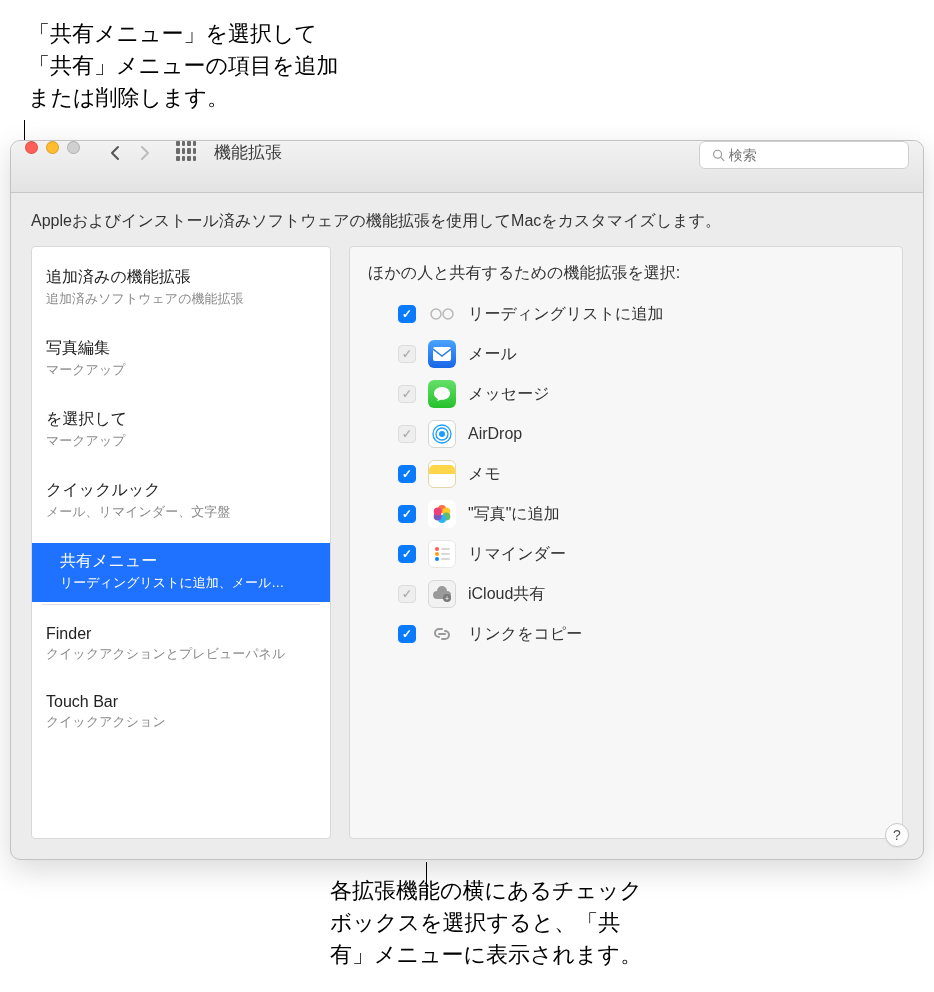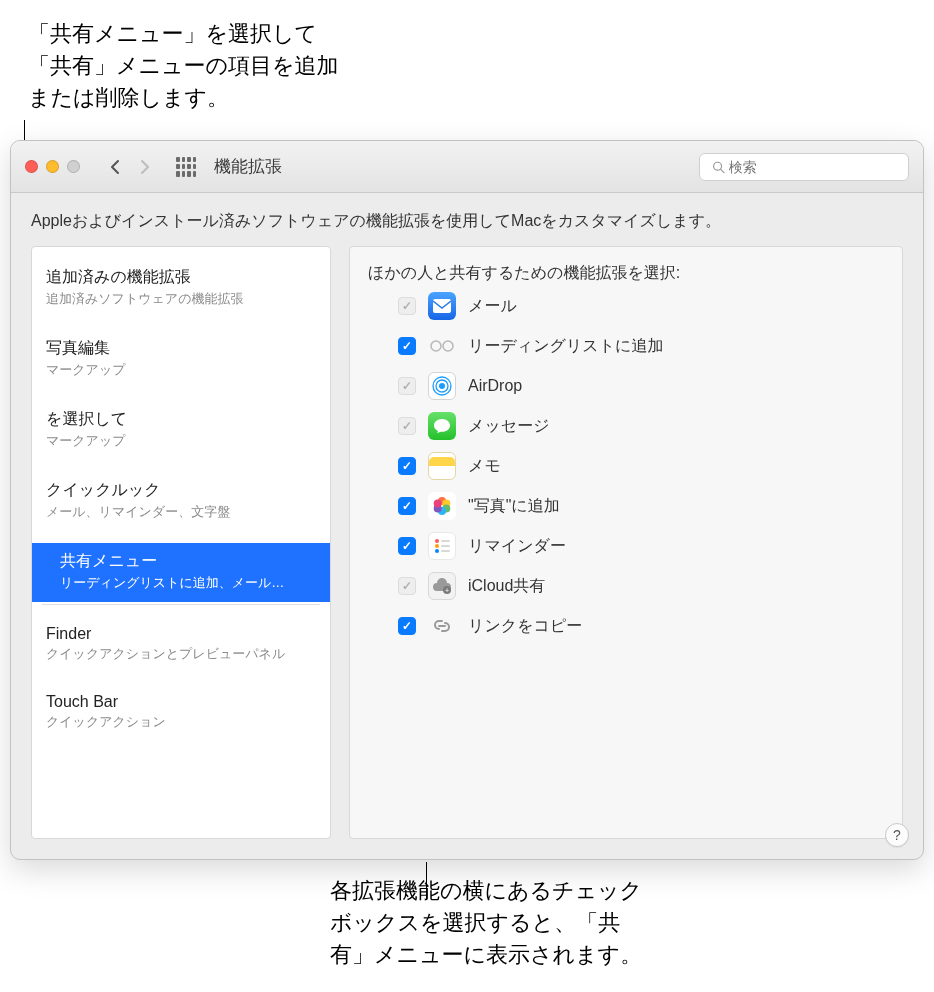--- a/index.html
+++ b/index.html
@@ -41,21 +41,21 @@
     flex-direction: column;
     overflow: hidden;
   }
 
   
   .titlebar {
     height: 52px;
     background: linear-gradient(#f2f2f2,#e3e3e3);
     border-bottom: 1px solid #c8c8c8;
     display: flex;
-    align-items: center;
+    align-items: flex-start;
     padding: 0 14px;
     gap: 10px;
   }
   .traffic { display: flex; gap: 8px; margin-right: 10px; }
   .tl-btn {
     width: 13px; height: 13px; border-radius: 50%;
     border: 0.5px solid rgba(0,0,0,.15);
   }
   .tl-close { background: #ff5f57; }
   .tl-min   { background: #febc2e; }
@@ -150,21 +150,21 @@
   
   .detail {
     flex: 1;
     background: #f7f7f7;
     border: 1px solid #d8d8d8;
     border-radius: 4px;
     padding: 16px 18px;
   }
   .detail-title {
     font-size: 16px;
-    margin-bottom: 8px;
+    margin-bottom: 16px;
     color: #333;
   }
   .ext-list {
     display: flex;
     flex-direction: column;
     gap: 12px;
     padding-left: 30px;
   }
   .ext-row {
     display: flex;
@@ -313,58 +313,58 @@
           <div class="sb-item">
             <div class="sb-title">Touch Bar</div>
             <div class="sb-sub">クイックアクション</div>
           </div>
         </div>
 
       <div class="detail">
         <div class="detail-title">ほかの人と共有するための機能拡張を選択:</div>
         <div class="ext-list" id="ext-list">
             <div class="ext-row">
+              <div class="chk checked"></div>
+              <div class="app-icon ic-reading">
+                <svg width="24" height="14" viewBox="0 0 24 14">
+                  <circle cx="6" cy="7" r="5" stroke="#b8b8b8" stroke-width="1.5" fill="none"></circle>
+                  <circle cx="18" cy="7" r="5" stroke="#b8b8b8" stroke-width="1.5" fill="none"></circle>
+                </svg>
+              </div>
+              <div class="ext-label">リーディングリストに追加</div>
+            </div>
+            <div class="ext-row">
               <div class="chk locked"></div>
               <div class="app-icon ic-mail">
                 <svg width="18" height="14" viewBox="0 0 18 14">
                   <rect x="0" y="0" width="18" height="14" rx="2" fill="#fff"></rect>
                   <path d="M0 2 L9 9 L18 2" stroke="#2a7de8" stroke-width="1.4" fill="none"></path>
                 </svg>
               </div>
               <div class="ext-label">メール</div>
             </div>
             <div class="ext-row">
-              <div class="chk checked"></div>
-              <div class="app-icon ic-reading">
-                <svg width="24" height="14" viewBox="0 0 24 14">
-                  <circle cx="6" cy="7" r="5" stroke="#b8b8b8" stroke-width="1.5" fill="none"></circle>
-                  <circle cx="18" cy="7" r="5" stroke="#b8b8b8" stroke-width="1.5" fill="none"></circle>
-                </svg>
-              </div>
-              <div class="ext-label">リーディングリストに追加</div>
+              <div class="chk locked"></div>
+              <div class="app-icon ic-msg">
+                <svg width="18" height="16" viewBox="0 0 18 16">
+                  <path d="M9 1 C4 1 1 4 1 7.5 C1 10 2.6 12 5 13 L4 15 L8 13.7 C8.3 13.7 8.7 13.8 9 13.8 C14 13.8 17 11 17 7.5 C17 4 14 1 9 1 Z" fill="#fff"></path>
+                </svg>
+              </div>
+              <div class="ext-label">メッセージ</div>
             </div>
             <div class="ext-row">
               <div class="chk locked"></div>
               <div class="app-icon ic-airdrop">
                 <svg width="22" height="22" viewBox="0 0 22 22">
                   <circle cx="11" cy="11" r="3" fill="#1a9dff"></circle>
                   <circle cx="11" cy="11" r="6" stroke="#1a9dff" stroke-width="1.3" fill="none"></circle>
                   <circle cx="11" cy="11" r="9" stroke="#1a9dff" stroke-width="1.3" fill="none"></circle>
                 </svg>
               </div>
               <div class="ext-label">AirDrop</div>
-            </div>
-            <div class="ext-row">
-              <div class="chk locked"></div>
-              <div class="app-icon ic-msg">
-                <svg width="18" height="16" viewBox="0 0 18 16">
-                  <path d="M9 1 C4 1 1 4 1 7.5 C1 10 2.6 12 5 13 L4 15 L8 13.7 C8.3 13.7 8.7 13.8 9 13.8 C14 13.8 17 11 17 7.5 C17 4 14 1 9 1 Z" fill="#fff"></path>
-                </svg>
-              </div>
-              <div class="ext-label">メッセージ</div>
             </div>
             <div class="ext-row">
               <div class="chk checked"></div>
               <div class="app-icon ic-notes"></div>
               <div class="ext-label">メモ</div>
             </div>
             <div class="ext-row">
               <div class="chk checked"></div>
               <div class="app-icon ic-photos">
                 <svg width="22" height="22" viewBox="0 0 22 22">

